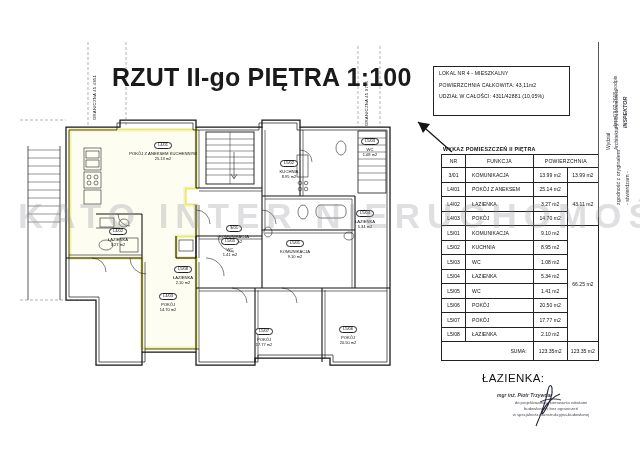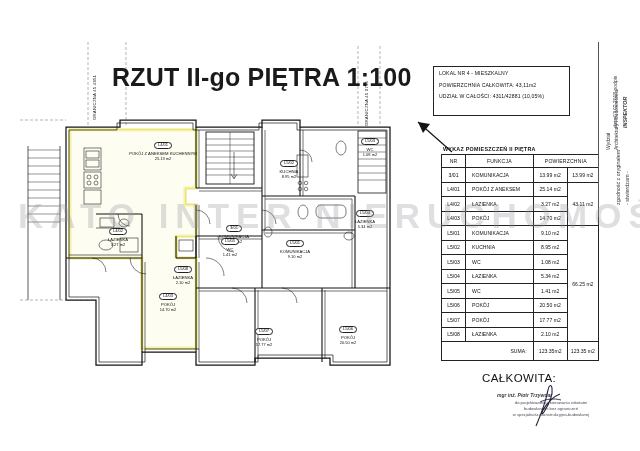--- a/index.html
+++ b/index.html
@@ -442,21 +442,21 @@
         <td class="c-ar">2.10 m2</td>
       </tr>
       <tr>
         <td class="sum-lbl" colspan="2" style="height:18px;">SUMA:</td>
         <td class="c-ar">123.35m2</td>
         <td class="c-gr">123.35 m2</td>
       </tr>
     </tbody>
   </table>
 
-  <div class="sig-head">CAŁKOWITA:</div>
+  <div class="sig-head">ŁAZIENKA:</div>
   <div class="sig-name">mgr inż. Piotr Trzywdar</div>
   <div class="sig-lines">
     <div>do projektowania i kierowania robotami</div>
     <div>budowlanymi bez ograniczeń</div>
     <div>w specjalności konstrukcyjno-budowlanej</div>
   </div>
   <svg class="sig-stamp" viewBox="0 0 34 46">
     <path d="M6,44 C12,30 16,18 18,8 C19,3 21,2 22,6 C23,12 19,22 14,30 C12,33 11,32 13,28
              C17,21 24,14 30,12" stroke="#23233a" stroke-width="1.1" fill="none"></path>
     <path d="M10,20 C16,17 24,16 31,18" stroke="#23233a" stroke-width="0.9" fill="none"></path>

